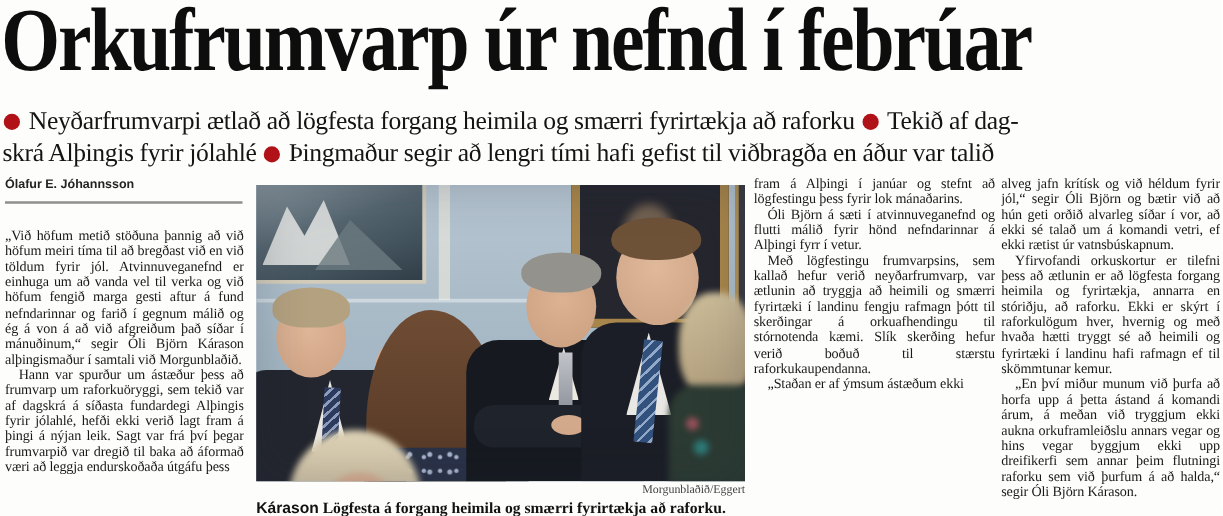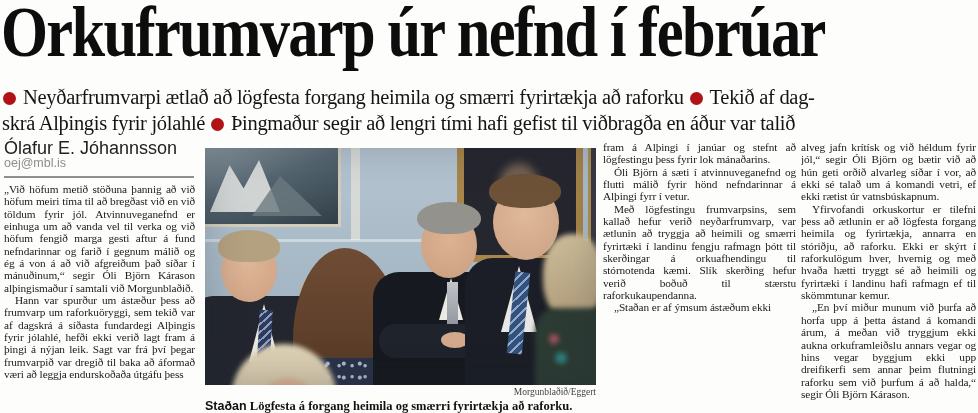--- a/index.html
+++ b/index.html
@@ -24,21 +24,21 @@
     font-weight:400; font-size:20.5px; line-height:25.5px; color:#141414;
     letter-spacing:-0.3px;
   }
   .deck .bullet {
     display:inline-block; width:13px; height:13px; border-radius:50%;
     background:var(--accent); margin:0 7px 0 1px; vertical-align:-1px;
   }
 
   
   .byline { position:absolute; left:4px; top:140px; width:190px; font-family:"Liberation Sans", sans-serif; }
-  .byline .author { font-weight:400; font-size:18px; color:#222; line-height:16px; }
+  .byline .author { font-weight:700; font-size:10px; color:#222; line-height:16px; }
   .byline .email  { font-size:12.5px; color:#8d8d8d; line-height:15px; }
   .byline .rule   { margin-top:5px; border-top:2px solid #8f8f8f; width:190px; }
 
   
   .col {
     position:absolute; font-size:11.3px; line-height:12.35px;
     text-align:justify; letter-spacing:-0.1px; color:#191919;
   }
   .col p { text-indent:11px; }
   .col p:first-child { text-indent:0;font-family:Liberation Serif, serif; }
@@ -136,21 +136,20 @@
 
   <h1 class="headline">Orkufrumvarp úr nefnd í febrúar</h1>
 
   <div class="deck">
       <div><span class="bullet"></span><span>Neyðarfrumvarpi ætlað að lögfesta forgang heimila og smærri fyrirtækja að raforku </span><span class="bullet"></span><span>Tekið af dag-</span></div>
       <div><span>skrá Alþingis fyrir jólahlé </span><span class="bullet"></span><span>Þingmaður segir að lengri tími hafi gefist til viðbragða en áður var talið</span></div>
     </div>
 
   <div class="byline">
     <div class="author">Ólafur E. Jóhannsson</div>
-    <div class="email">oej@mbl.is</div>
     <div class="rule"></div>
   </div>
 
   <div class="col col-1">
       <p>„Við höfum metið stöðuna þannig að við höfum meiri tíma til að bregðast við en við töldum fyrir jól. Atvinnuveganefnd er einhuga um að vanda vel til verka og við höfum fengið marga gesti aftur á fund nefndarinnar og farið í gegnum málið og ég á von á að við afgreiðum það síðar í mánuðinum,“ segir Óli Björn Kárason alþingismaður í samtali við Morgunblaðið.</p>
       <p>Hann var spurður um ástæður þess að frumvarp um raforkuöryggi, sem tekið var af dagskrá á síðasta fundardegi Alþingis fyrir jólahlé, hefði ekki verið lagt fram á þingi á nýjan leik. Sagt var frá því þegar frumvarpið var dregið til baka að áformað væri að leggja endurskoðaða útgáfu þess</p>
     </div>
   <div class="col col-2">
       <p>fram á Alþingi í janúar og stefnt að lögfestingu þess fyrir lok mánaðarins.</p>
       <p>Óli Björn á sæti í atvinnuveganefnd og flutti málið fyrir hönd nefndarinnar á Alþingi fyrr í vetur.</p>
@@ -204,19 +203,19 @@
       <div class="fg fg-blonde-face"></div>
       <div class="fg fg-right-hair"></div>
       <div class="fg fg-right-cloth"></div>
       <div class="fg fg-dot-red"></div>
       <div class="fg fg-dot-teal"></div>
 
       <div class="photo-vignette"></div>
     </div>
     <div class="credit">Morgunblaðið/Eggert</div>
     <div class="caption">
-      <span class="cap-label">Staðan</span>
+      <span class="cap-label">Kárason</span>
       <span> </span>
       <span class="cap-text">Lögfesta á forgang heimila og smærri fyrirtækja að raforku.</span>
     </div>
   </div>
 
 </div>
 
 </body></html>

